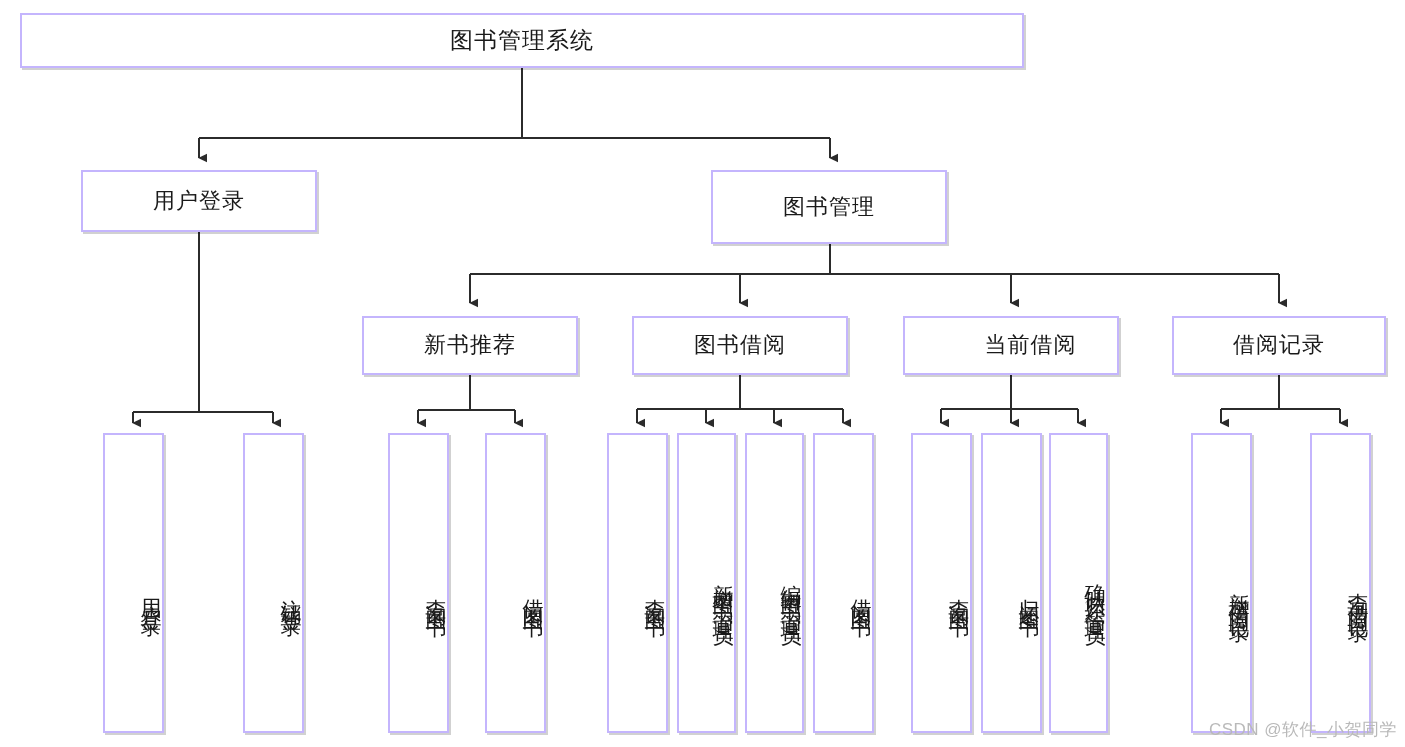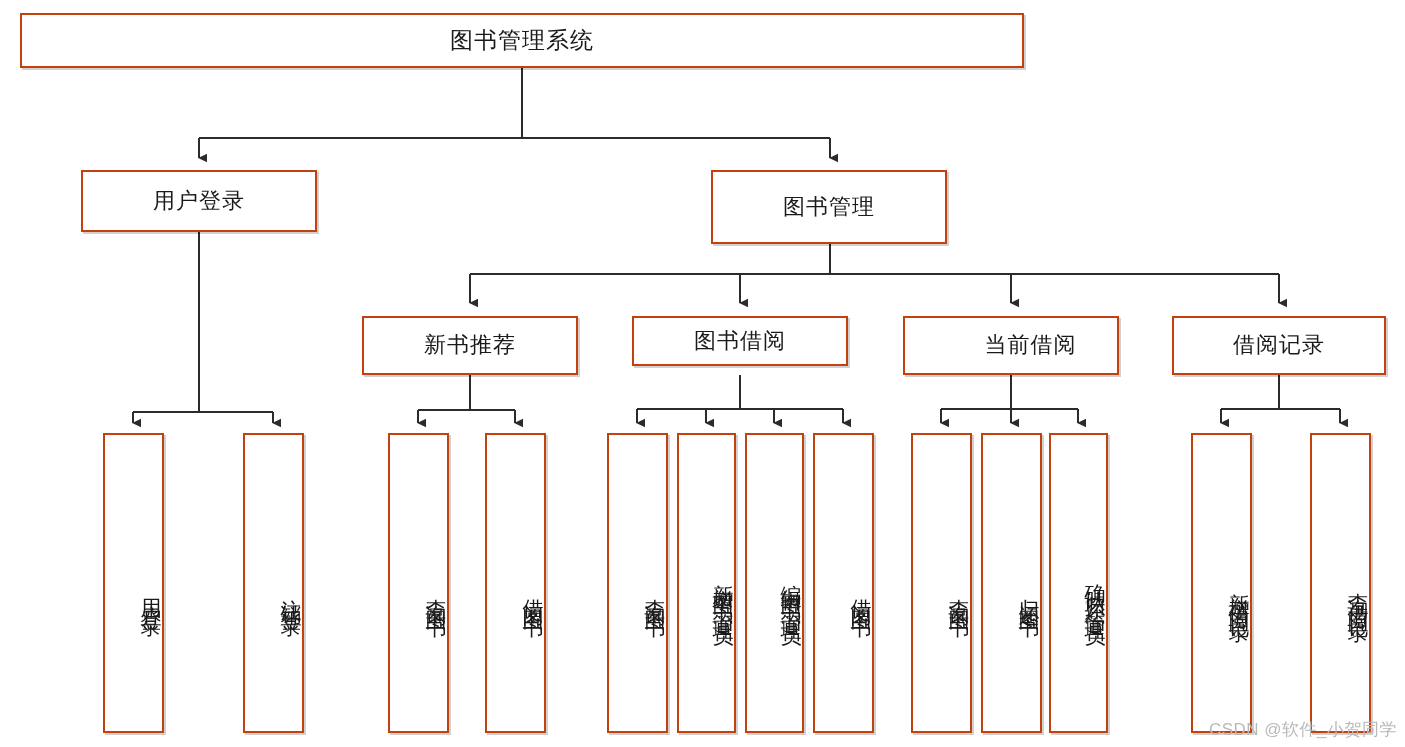--- a/index.html
+++ b/index.html
@@ -6,21 +6,21 @@
   body{
     font-family:"DejaVu Sans","Liberation Sans",sans-serif;
     width:1405px;height:747px;overflow:hidden;position:relative;
   }
   #stage{position:relative;width:1405px;height:747px;background:#fff;}
   svg#wires{position:absolute;left:0;top:0;width:1405px;height:747px;pointer-events:none;}
 
   .node{
     position:absolute;
     background:#ffffff;
-    border:2px solid #c2410c;
+    border:2px solid #c4b5fd;
     box-sizing:border-box;
     box-shadow:2px 2px 0 rgba(0,0,0,0.18);
     display:flex;align-items:center;justify-content:center;
     color:#1a1a1a;
   }
   .node.h{
     font-size:22px;
     letter-spacing:1px;
     line-height:1.1;
   }
@@ -99,21 +99,21 @@
       <path d="M1340,409 L1340,423" marker-end="url(#arrow)"></path>
     </g>
   </svg>
 
   <div class="node h title" style="left: 20px; top: 13px; width: 1004px; height: 55px;">图书管理系统</div>
 
   <div class="node h" style="left: 81px; top: 170px; width: 236px; height: 62px;">用户登录</div>
   <div class="node h" style="left: 711px; top: 170px; width: 236px; height: 74px;">图书管理</div>
 
   <div class="node h" style="left: 362px; top: 316px; width: 216px; height: 59px;">新书推荐</div>
-  <div class="node h" style="left: 632px; top: 316px; width: 216px; height: 50px;">图书借阅</div>
+  <div class="node h" style="left: 632px; top: 316px; width: 216px; height: 59px;">图书借阅</div>
   <div class="node h" style="left: 903px; top: 316px; width: 216px; height: 59px; padding-left: 39px;">当前借阅</div>
   <div class="node h" style="left: 1172px; top: 316px; width: 214px; height: 59px;">借阅记录</div>
 
   <div class="node v" style="left: 103px; top: 433px; width: 61px; height: 300px;">用户登录</div>
   <div class="node v" style="left: 243px; top: 433px; width: 61px; height: 300px;">注销登录</div>
   <div class="node v" style="left: 388px; top: 433px; width: 61px; height: 300px;">查询图书</div>
   <div class="node v" style="left: 485px; top: 433px; width: 61px; height: 300px;">借阅图书</div>
   <div class="node v" style="left: 607px; top: 433px; width: 61px; height: 300px;">查询图书</div>
   <div class="node v" style="left: 677px; top: 433px; width: 59px; height: 300px;">新增图书（管理员）</div>
   <div class="node v" style="left: 745px; top: 433px; width: 59px; height: 300px;">编辑图书（管理员）</div>

